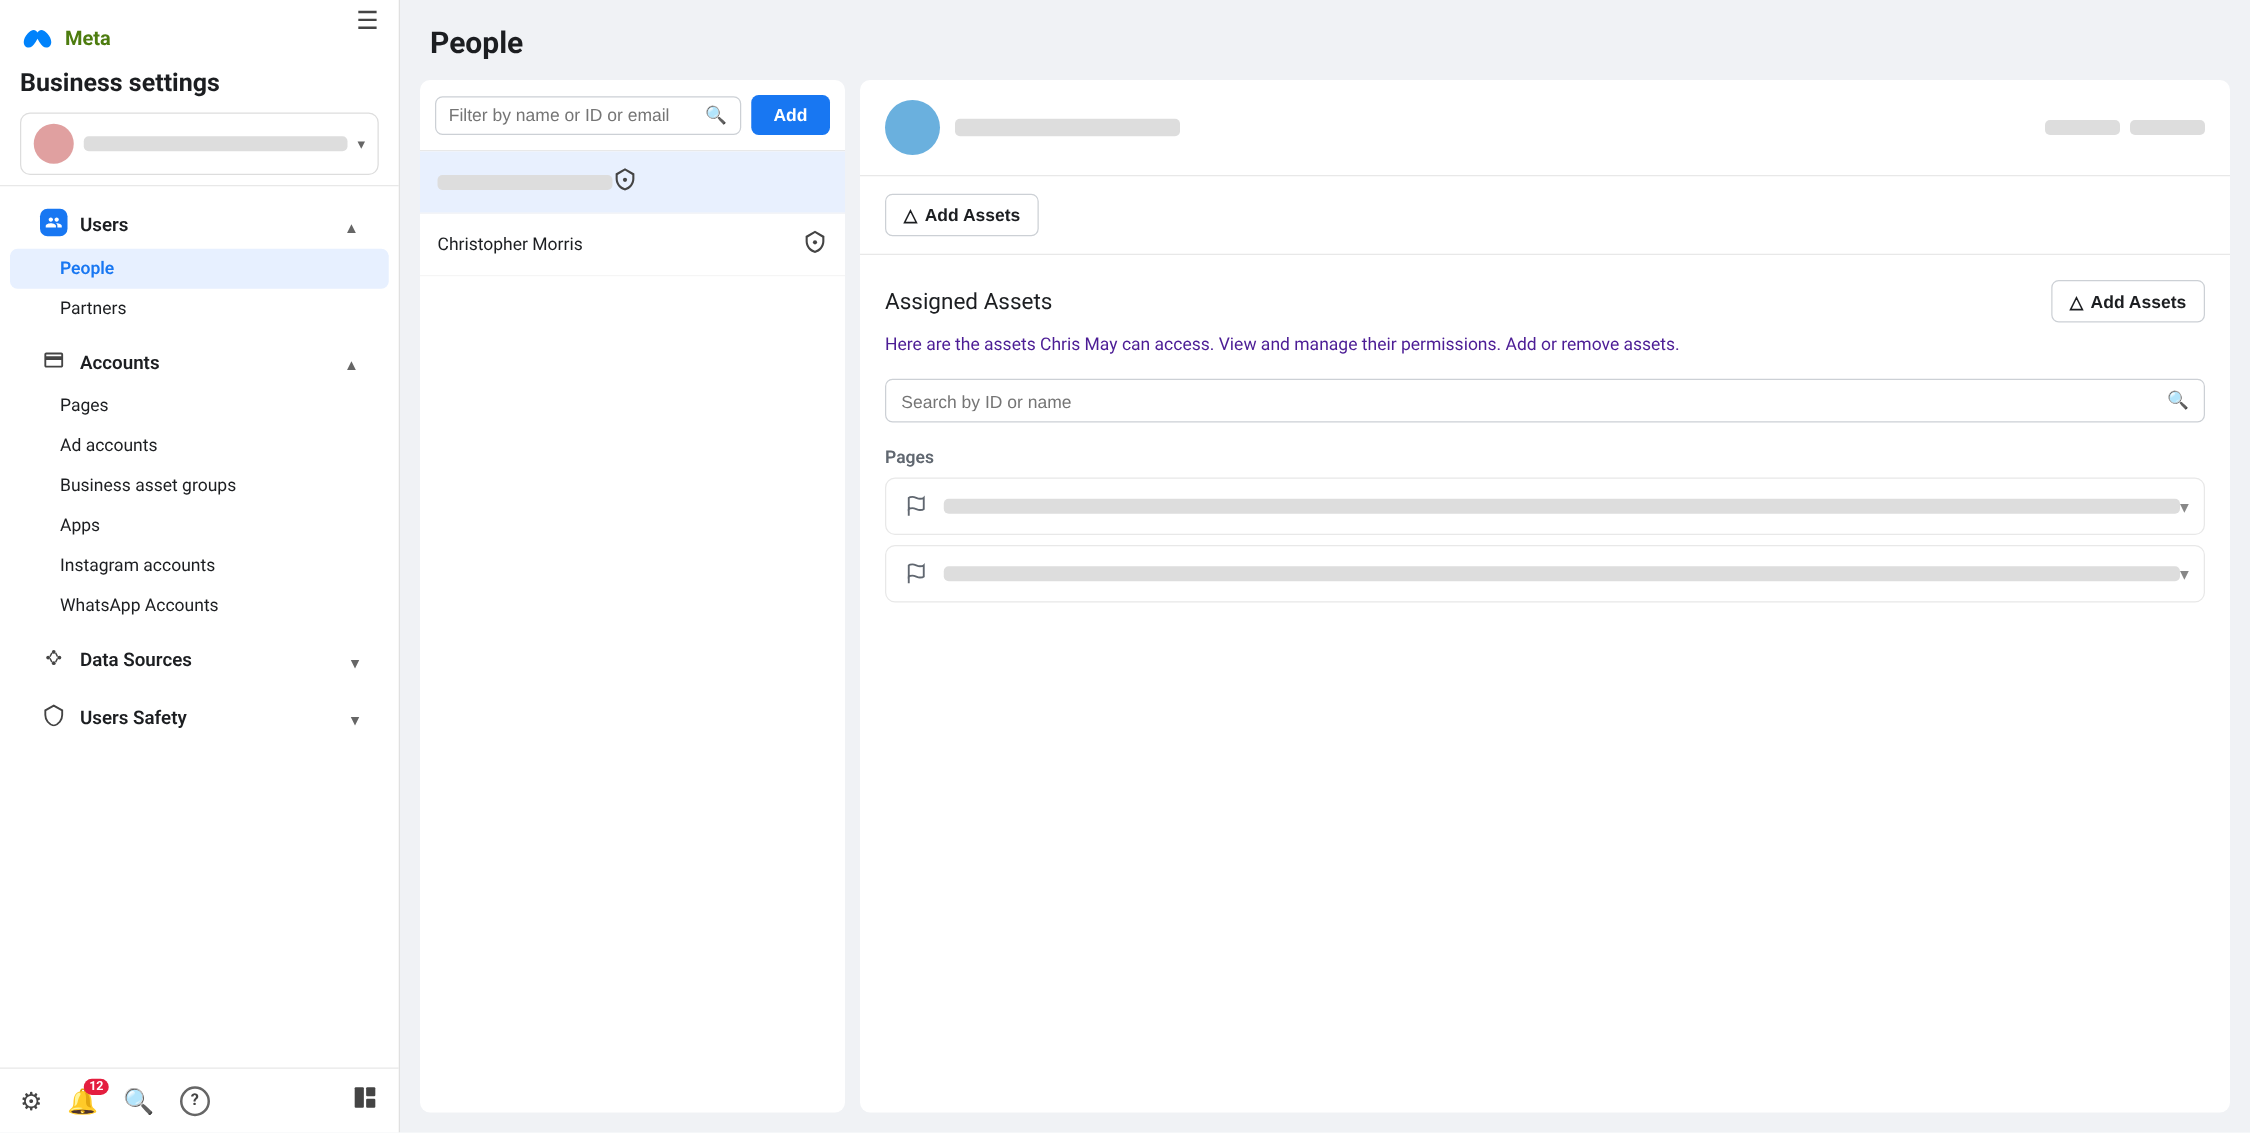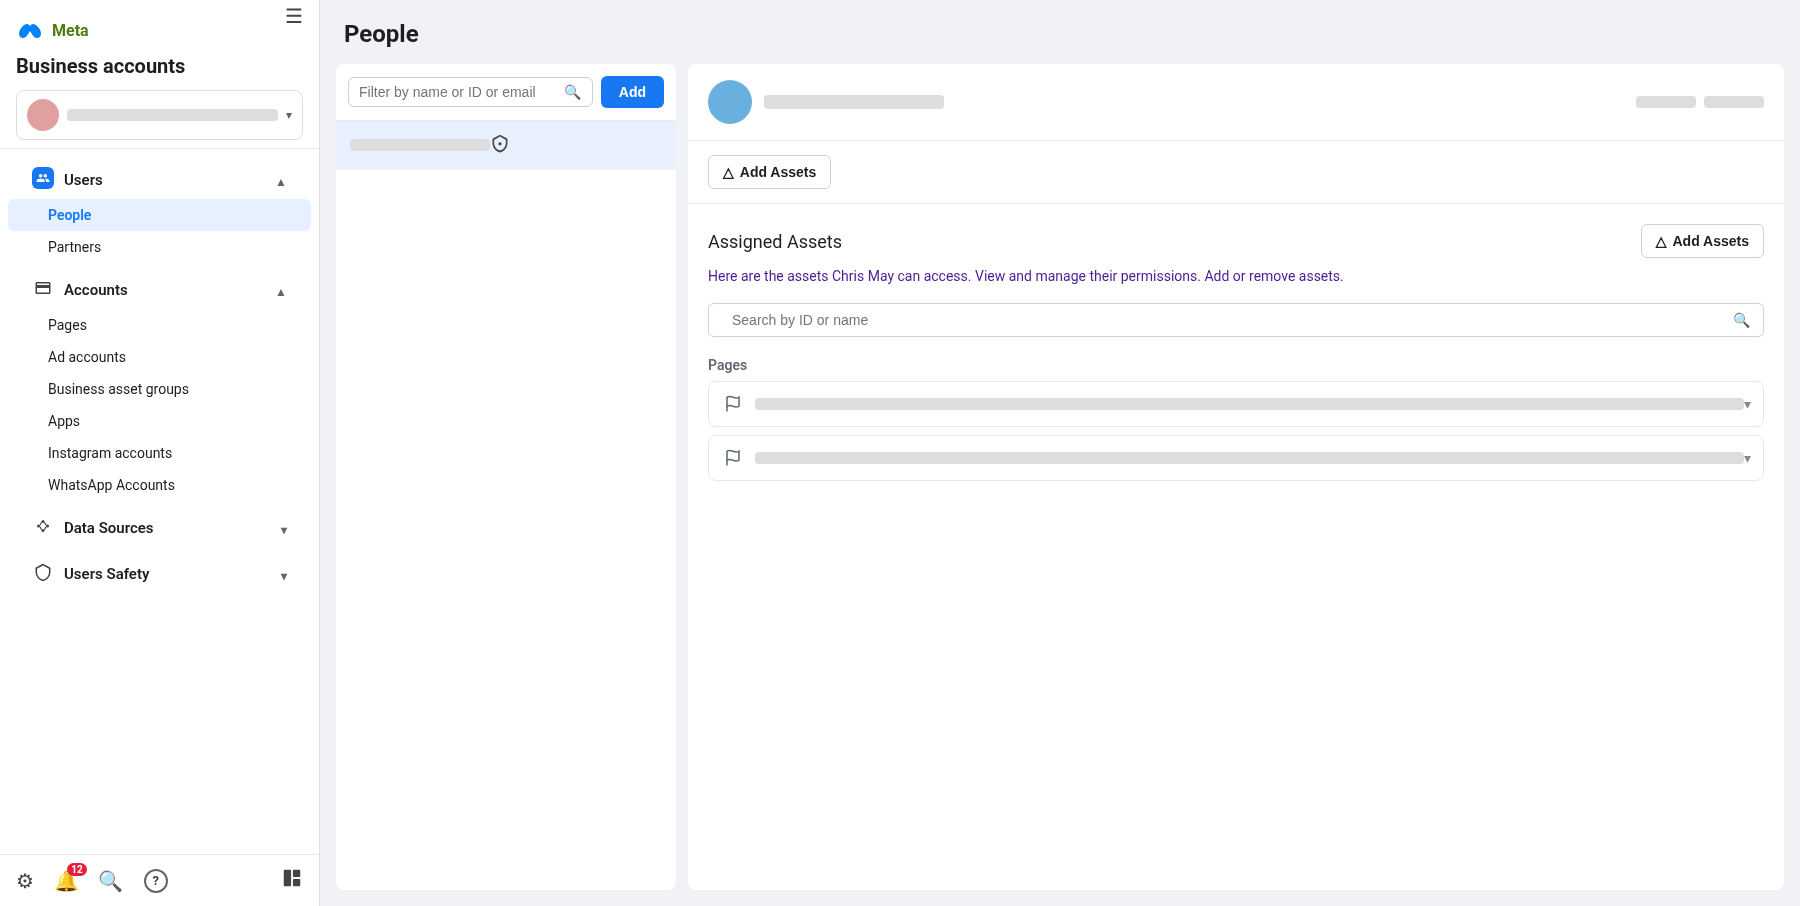--- a/index.html
+++ b/index.html
@@ -452,21 +452,21 @@
 
 <div class="sidebar">
   <div class="sidebar-header">
     <div class="meta-logo">
       <svg class="meta-logo-svg" viewBox="0 0 28 28" fill="none" xmlns="http://www.w3.org/2000/svg">
         <path d="M3 17.5C3 20 4.5 22 7 22C9 22 10.5 20.8 12.5 17.5L14 15L15.5 17.5C17.5 20.8 19 22 21 22C23.5 22 25 20 25 17.5C25 15.5 23.8 13 22 11C20.5 9.3 18.5 8 17 8C15.8 8 14.8 8.7 14 10C13.2 8.7 12.2 8 11 8C9.5 8 7.5 9.3 6 11C4.2 13 3 15.5 3 17.5Z" fill="#0082FB"></path>
       </svg>
       <span style="font-size:16px;font-weight:700;color:#4d7c0f;">Meta</span>
       <button class="hamburger-btn" style="margin-left:auto;">☰</button>
     </div>
-    <div class="business-settings-title">Business accounts</div>
+    <div class="business-settings-title">Business settings</div>
     <div class="account-selector">
       <div class="account-avatar"></div>
       <div class="account-name-blur"></div>
       <span class="chevron-down">▾</span>
     </div>
   </div>
 
   <nav class="sidebar-nav">
 
     <div class="nav-section">
@@ -576,20 +576,29 @@
         <div class="person-item selected">
           <div class="person-name-blur"></div>
           <span class="admin-shield">
             <svg width="20" height="20" viewBox="0 0 24 24" fill="#444">
                 <path d="M12 2L3 7v5c0 5.25 3.75 10.15 9 11.25C17.25 22.15 21 17.25 21 12V7L12 2zm0 2.18L19 8.5v3.5c0 4.1-2.9 7.94-7 9.03C7.9 19.94 5 16.1 5 12V8.5L12 4.18z"></path>
                 <circle cx="12" cy="13" r="2" fill="#444"></circle>
               </svg>
           </span>
         </div>
 
+        <div class="person-item">
+          <span class="person-name">Christopher Morris</span>
+          <span class="admin-shield">
+            <svg width="20" height="20" viewBox="0 0 24 24" fill="#444">
+                <path d="M12 2L3 7v5c0 5.25 3.75 10.15 9 11.25C17.25 22.15 21 17.25 21 12V7L12 2zm0 2.18L19 8.5v3.5c0 4.1-2.9 7.94-7 9.03C7.9 19.94 5 16.1 5 12V8.5L12 4.18z"></path>
+                <circle cx="12" cy="13" r="2" fill="#444"></circle>
+              </svg>
+          </span>
+        </div>
       </div>
     </div>
 
     <div class="user-detail-panel">
       <div class="user-detail-header">
         <div class="user-avatar-large"></div>
         <div class="user-name-blur"></div>
         <div class="header-actions">
           <div class="header-action-blur" style="width:60px;"></div>
           <div class="header-action-blur" style="width:60px;"></div>
@@ -609,21 +618,21 @@
             <span class="assigned-assets-title">Assigned Assets</span>
             <button class="add-assets-btn">
               <span>△</span>
               <span>Add Assets</span>
             </button>
           </div>
 
           <p class="assigned-assets-desc">Here are the assets Chris May can access. View and manage their permissions. Add or remove assets.</p>
 
           <div class="assets-search">
-            <input type="text" style="border: none; outline: none; flex: 1 1 0%; font-size: 14px; background: transparent; margin-left: 11px;" placeholder="Search by ID or name">
+            <input type="text" style="border: none; outline: none; flex: 1 1 0%; font-size: 14px; background: transparent;" placeholder="Search by ID or name">
             <span class="assets-search-icon">🔍</span>
           </div>
 
           <div class="assets-section-label">Pages</div>
 
           <div class="asset-item">
             <div class="asset-flag-icon">
               <svg width="18" height="18" viewBox="0 0 24 24" fill="none" stroke="#606770" stroke-width="2">
                   <path d="M4 15s1-1 4-1 5 2 8 2 4-1 4-1V3s-1 1-4 1-5-2-8-2-4 1-4 1z"></path>
                   <line x1="4" y1="22" x2="4" y2="15"></line>

